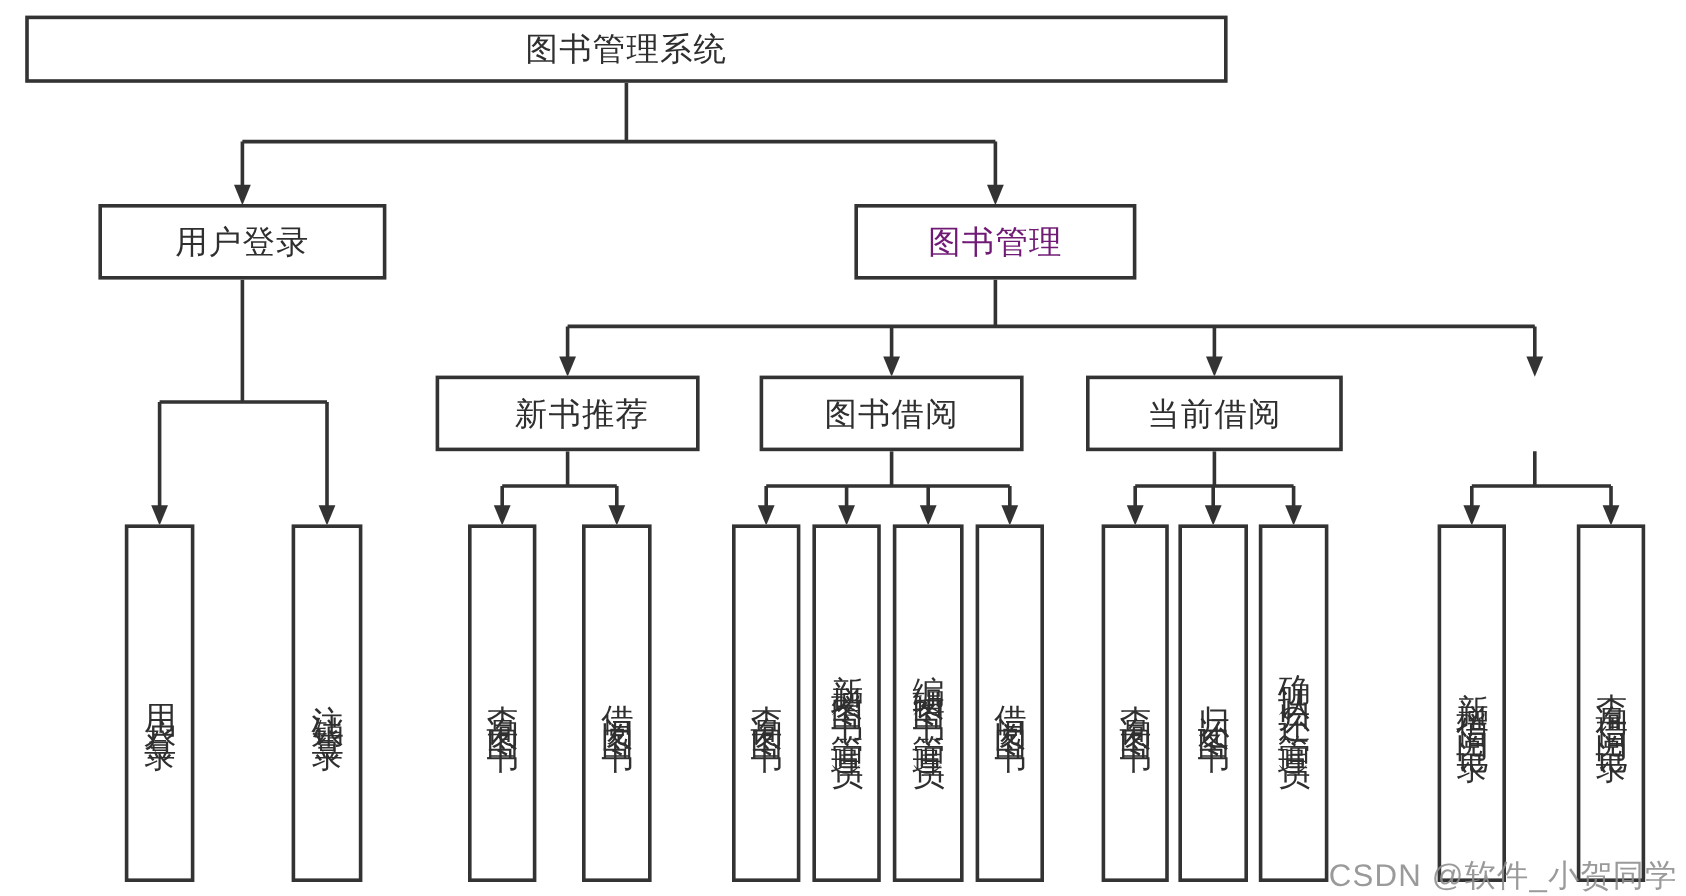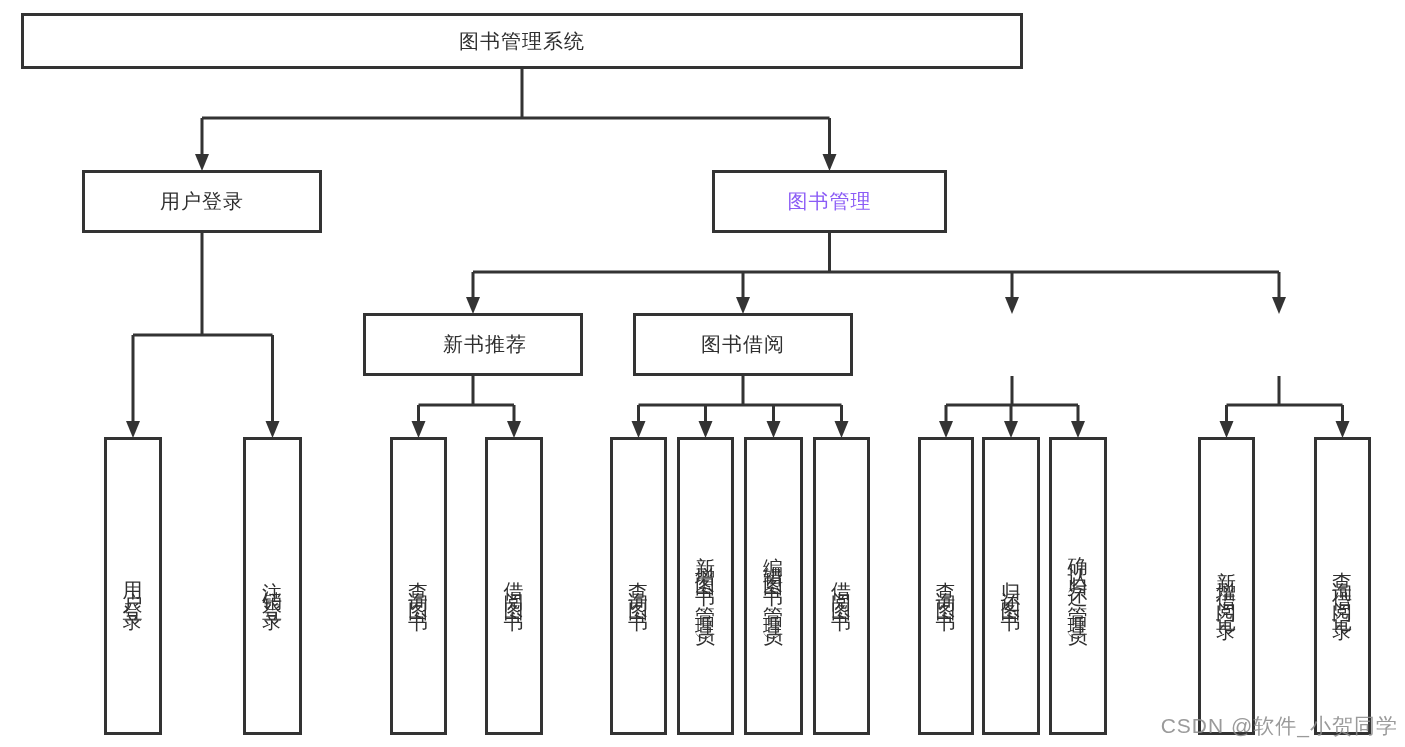--- a/index.html
+++ b/index.html
@@ -31,39 +31,39 @@
   }
   .node {
     position: absolute;
     box-sizing: border-box;
     background: #ffffff;
     border: 3px solid #333333;
     display: flex;
     align-items: center;
     justify-content: center;
     color: #2f2f2f;
-    font-size: 20px;
+    font-size: 27px;
     text-align: center;
     white-space: nowrap;
   }
   .node-h {
     letter-spacing: 1px;
   }
   .node-v {
     writing-mode: vertical-rl;
     text-orientation: mixed;
     letter-spacing: 10px;
     line-height: 1;
     white-space: normal;
   }
   .watermark {
     position: absolute;
     right: 7px;
     top: 712px;
-    font-size: 21px;
+    font-size: 26px;
     letter-spacing: 1px;
     color: rgba(140, 140, 140, 0.88);
     z-index: 5;
   }
 </style>
 </head>
 <body>
 
 <div>
   <svg id="connector-layer" width="1405" height="747" viewBox="0 0 1405 747" xmlns="http://www.w3.org/2000/svg">
@@ -90,23 +90,24 @@
       <polygon points="946,438 939,421 953,421" fill="#333333"></polygon>
       <polygon points="1011,438 1004,421 1018,421" fill="#333333"></polygon>
       <polygon points="1078,438 1071,421 1085,421" fill="#333333"></polygon>
       <path d="M1279 376 V405 M1226.5 405 H1342.5 M1226.5 405 V423 M1342.5 405 V423" fill="none" stroke="#333333" stroke-width="3"></path>
       <polygon points="1226.5,438 1219.5,421 1233.5,421" fill="#333333"></polygon>
       <polygon points="1342.5,438 1335.5,421 1349.5,421" fill="#333333"></polygon>
     </svg>
   <div id="nodes-layer">
       <div class="node node-h" style="left: 21px; top: 13px; width: 1002px; height: 56px; border-color: rgb(51, 51, 51); background: rgb(255, 255, 255); color: rgb(47, 47, 47);">图书管理系统</div>
       <div class="node node-h" style="left: 82px; top: 170px; width: 240px; height: 63px; border-color: rgb(51, 51, 51); background: rgb(255, 255, 255); color: rgb(47, 47, 47);">用户登录</div>
-      <div class="node node-h" style="left: 712px; top: 170px; width: 235px; height: 63px; border-color: rgb(51, 51, 51); background: rgb(255, 255, 255); color: #8b5cf6;">图书管理</div>
+      <div class="node node-h" style="left: 712px; top: 170px; width: 235px; height: 63px; border-color: rgb(51, 51, 51); background: rgb(255, 255, 255); color: #701a75;">图书管理</div>
       <div class="node node-h" style="left: 363px; top: 313px; width: 220px; height: 63px; border-color: rgb(51, 51, 51); background: rgb(255, 255, 255); color: rgb(47, 47, 47); padding-left: 24px;">新书推荐</div>
       <div class="node node-h" style="left: 633px; top: 313px; width: 220px; height: 63px; border-color: rgb(51, 51, 51); background: rgb(255, 255, 255); color: rgb(47, 47, 47);">图书借阅</div>
+      <div class="node node-h" style="left: 905px; top: 313px; width: 214px; height: 63px; border-color: rgb(51, 51, 51); background: rgb(255, 255, 255); color: rgb(47, 47, 47);">当前借阅</div>
       <div class="node node-v" style="left: 104px; top: 437px; width: 58px; height: 298px; border-color: rgb(51, 51, 51); background: rgb(255, 255, 255); color: rgb(47, 47, 47);">用户登录</div>
       <div class="node node-v" style="left: 243px; top: 437px; width: 59px; height: 298px; border-color: rgb(51, 51, 51); background: rgb(255, 255, 255); color: rgb(47, 47, 47);">注销登录</div>
       <div class="node node-v" style="left: 390px; top: 437px; width: 57px; height: 298px; border-color: rgb(51, 51, 51); background: rgb(255, 255, 255); color: rgb(47, 47, 47);">查询图书</div>
       <div class="node node-v" style="left: 485px; top: 437px; width: 58px; height: 298px; border-color: rgb(51, 51, 51); background: rgb(255, 255, 255); color: rgb(47, 47, 47);">借阅图书</div>
       <div class="node node-v" style="left: 610px; top: 437px; width: 57px; height: 298px; border-color: rgb(51, 51, 51); background: rgb(255, 255, 255); color: rgb(47, 47, 47);">查询图书</div>
       <div class="node node-v" style="left: 677px; top: 437px; width: 57px; height: 298px; border-color: rgb(51, 51, 51); background: rgb(255, 255, 255); color: rgb(47, 47, 47);">新增图书（管理员）</div>
       <div class="node node-v" style="left: 744px; top: 437px; width: 59px; height: 298px; border-color: rgb(51, 51, 51); background: rgb(255, 255, 255); color: rgb(47, 47, 47);">编辑图书（管理员）</div>
       <div class="node node-v" style="left: 813px; top: 437px; width: 57px; height: 298px; border-color: rgb(51, 51, 51); background: rgb(255, 255, 255); color: rgb(47, 47, 47);">借阅图书</div>
       <div class="node node-v" style="left: 918px; top: 437px; width: 56px; height: 298px; border-color: rgb(51, 51, 51); background: rgb(255, 255, 255); color: rgb(47, 47, 47);">查询图书</div>
       <div class="node node-v" style="left: 982px; top: 437px; width: 58px; height: 298px; border-color: rgb(51, 51, 51); background: rgb(255, 255, 255); color: rgb(47, 47, 47);">归还图书</div>

